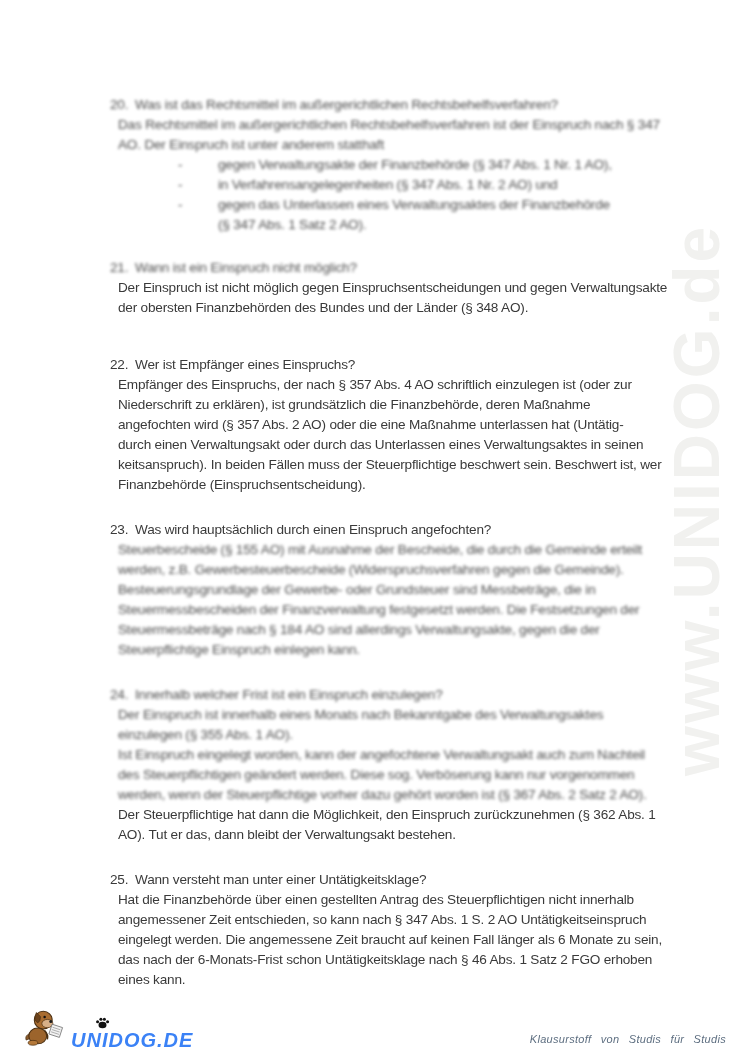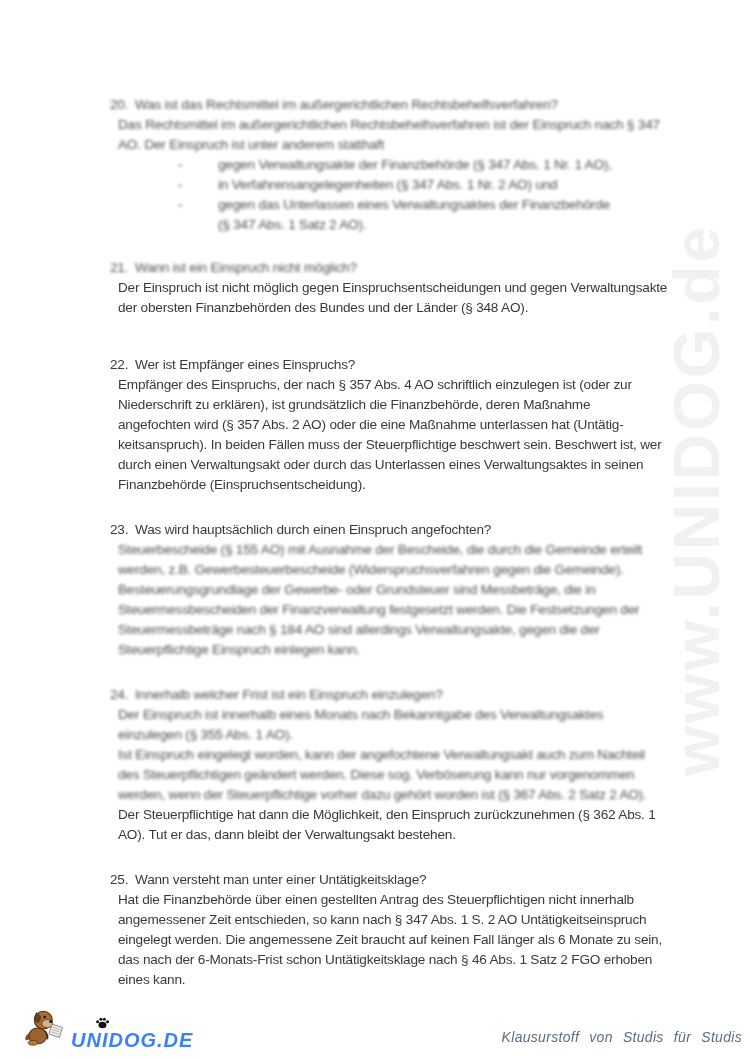--- a/index.html
+++ b/index.html
@@ -32,22 +32,22 @@
     position:absolute; left:24px; bottom:8px;
     display:flex; align-items:flex-end;
   }
   .logo-wordmark { position:relative; margin-left:3px; padding-top:14px; }
   .paw-wrap { position:absolute; top:0; left:24px; }
   .logo-text {
     font-weight:bold; font-style:italic; font-size:20px;
     letter-spacing:1px; color:#3b82f6; line-height:22px;
   }
   .tagline {
-    position:absolute; right:8px; bottom:14px;
-    font-style:italic; font-size:14px; color:#5d6e80;
+    position:absolute; right:24px; bottom:14px;
+    font-style:italic; font-size:11px; color:#5d6e80;
     word-spacing:6px; letter-spacing:0.3px; white-space:nowrap;
   }
 </style>
 </head>
 <body>
 
 <div class="page">
 
   <div class="watermark">www.UNIDOG.de</div>
 
@@ -64,22 +64,22 @@
       <div class="qa-section">
         <div class="question-line blurred"><span class="q-num">21.</span><span class="q-text">Wann ist ein Einspruch nicht möglich?</span></div>
         <div class="answer-line">Der Einspruch ist nicht möglich gegen Einspruchsentscheidungen und gegen Verwaltungsakte</div>
         <div class="answer-line">der obersten Finanzbehörden des Bundes und der Länder (§ 348 AO).</div>
       </div>
       <div class="qa-section">
         <div class="question-line"><span class="q-num">22.</span><span class="q-text">Wer ist Empfänger eines Einspruchs?</span></div>
         <div class="answer-line">Empfänger des Einspruchs, der nach § 357 Abs. 4 AO schriftlich einzulegen ist (oder zur</div>
         <div class="answer-line">Niederschrift zu erklären), ist grundsätzlich die Finanzbehörde, deren Maßnahme</div>
         <div class="answer-line">angefochten wird (§ 357 Abs. 2 AO) oder die eine Maßnahme unterlassen hat (Untätig-</div>
+        <div class="answer-line">durch einen Verwaltungsakt oder durch das Unterlassen eines Verwaltungsaktes in seinen</div>
         <div class="answer-line">keitsanspruch). In beiden Fällen muss der Steuerpflichtige beschwert sein. Beschwert ist, wer</div>
-        <div class="answer-line">durch einen Verwaltungsakt oder durch das Unterlassen eines Verwaltungsaktes in seinen</div>
         <div class="answer-line">Finanzbehörde (Einspruchsentscheidung).</div>
       </div>
       <div class="qa-section">
         <div class="question-line"><span class="q-num">23.</span><span class="q-text">Was wird hauptsächlich durch einen Einspruch angefochten?</span></div>
         <div class="answer-line blurred">Steuerbescheide (§ 155 AO) mit Ausnahme der Bescheide, die durch die Gemeinde erteilt</div>
         <div class="answer-line blurred">werden, z.B. Gewerbesteuerbescheide (Widerspruchsverfahren gegen die Gemeinde).</div>
         <div class="answer-line blurred">Besteuerungsgrundlage der Gewerbe- oder Grundsteuer sind Messbeträge, die in</div>
         <div class="answer-line blurred">Steuermessbescheiden der Finanzverwaltung festgesetzt werden. Die Festsetzungen der</div>
         <div class="answer-line blurred">Steuermessbeträge nach § 184 AO sind allerdings Verwaltungsakte, gegen die der</div>
         <div class="answer-line blurred">Steuerpflichtige Einspruch einlegen kann.</div>

